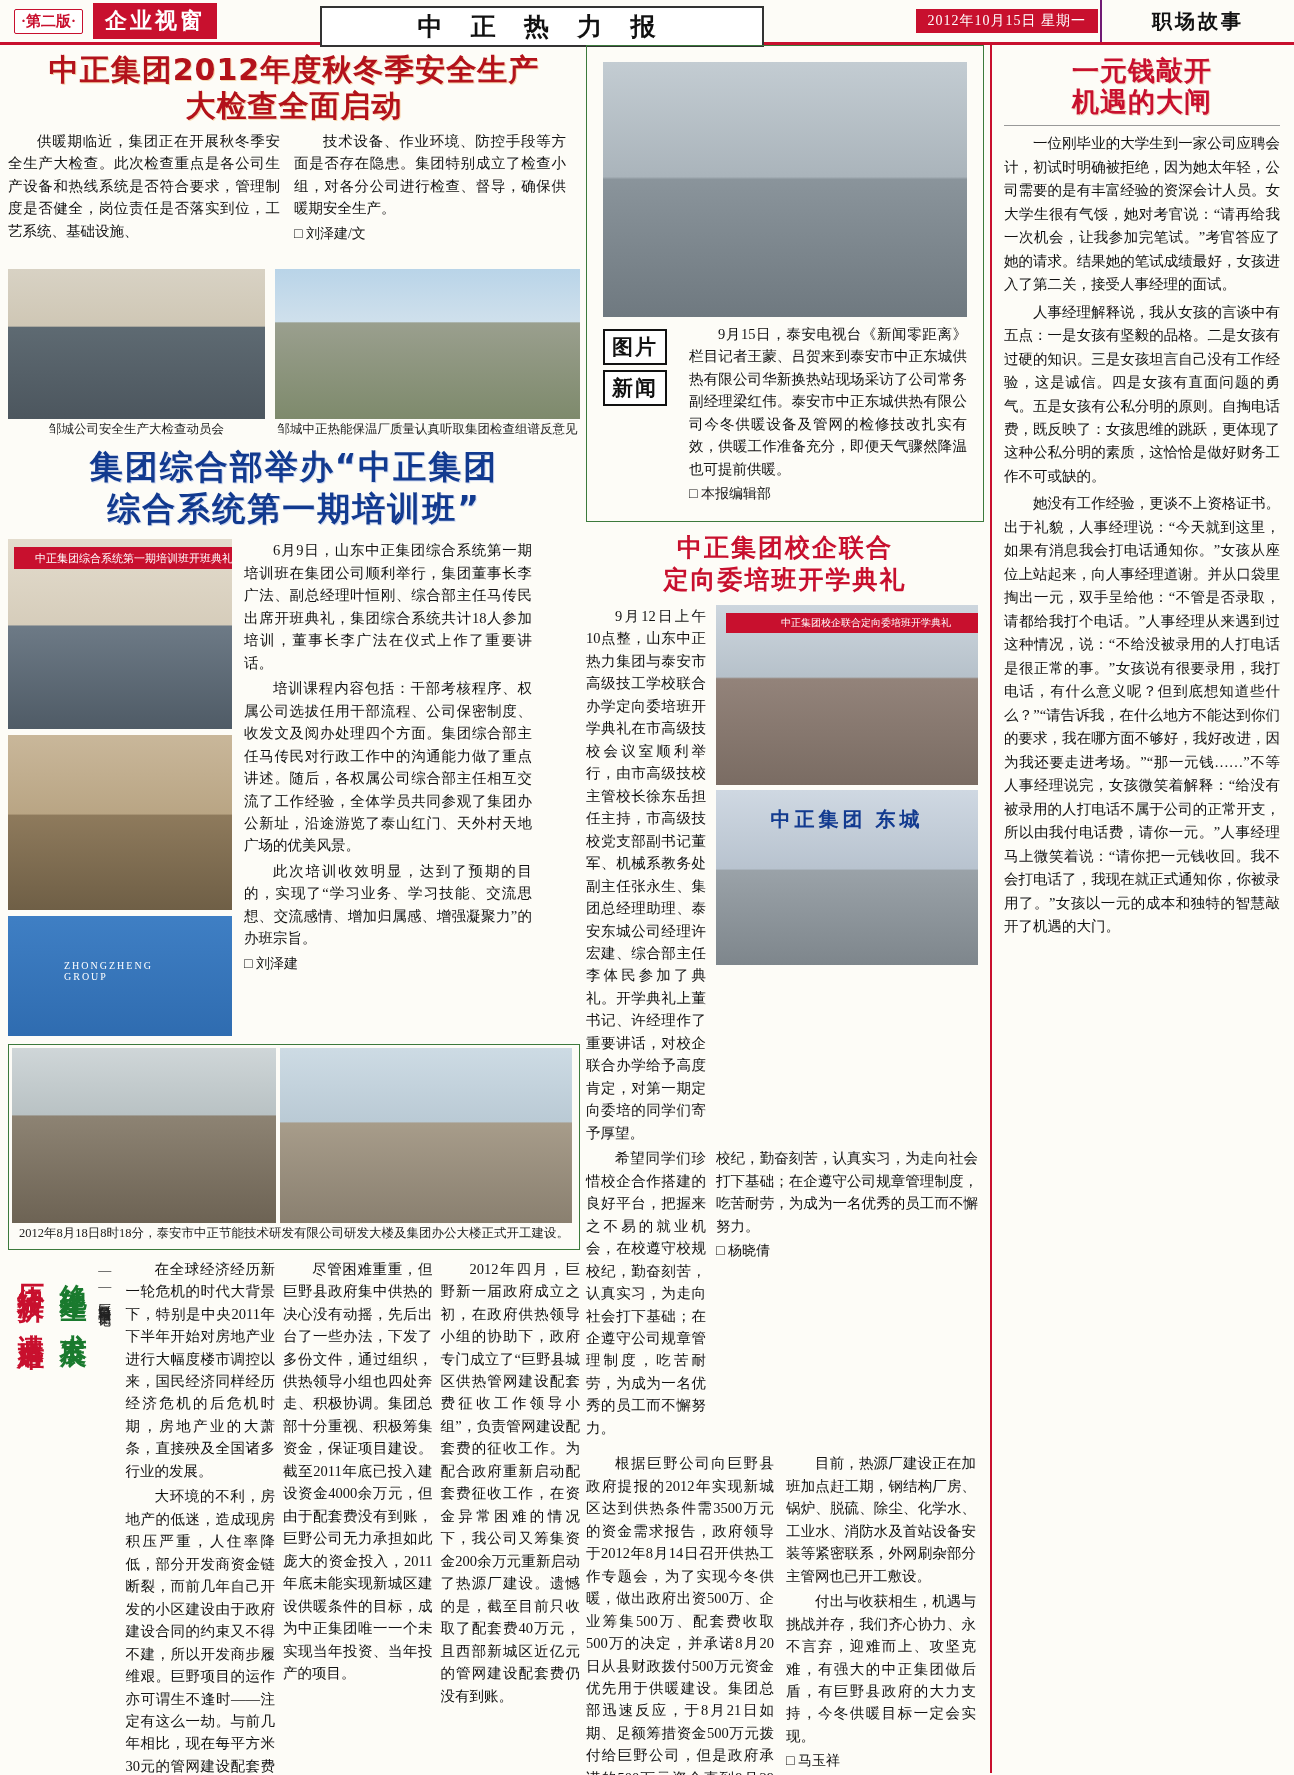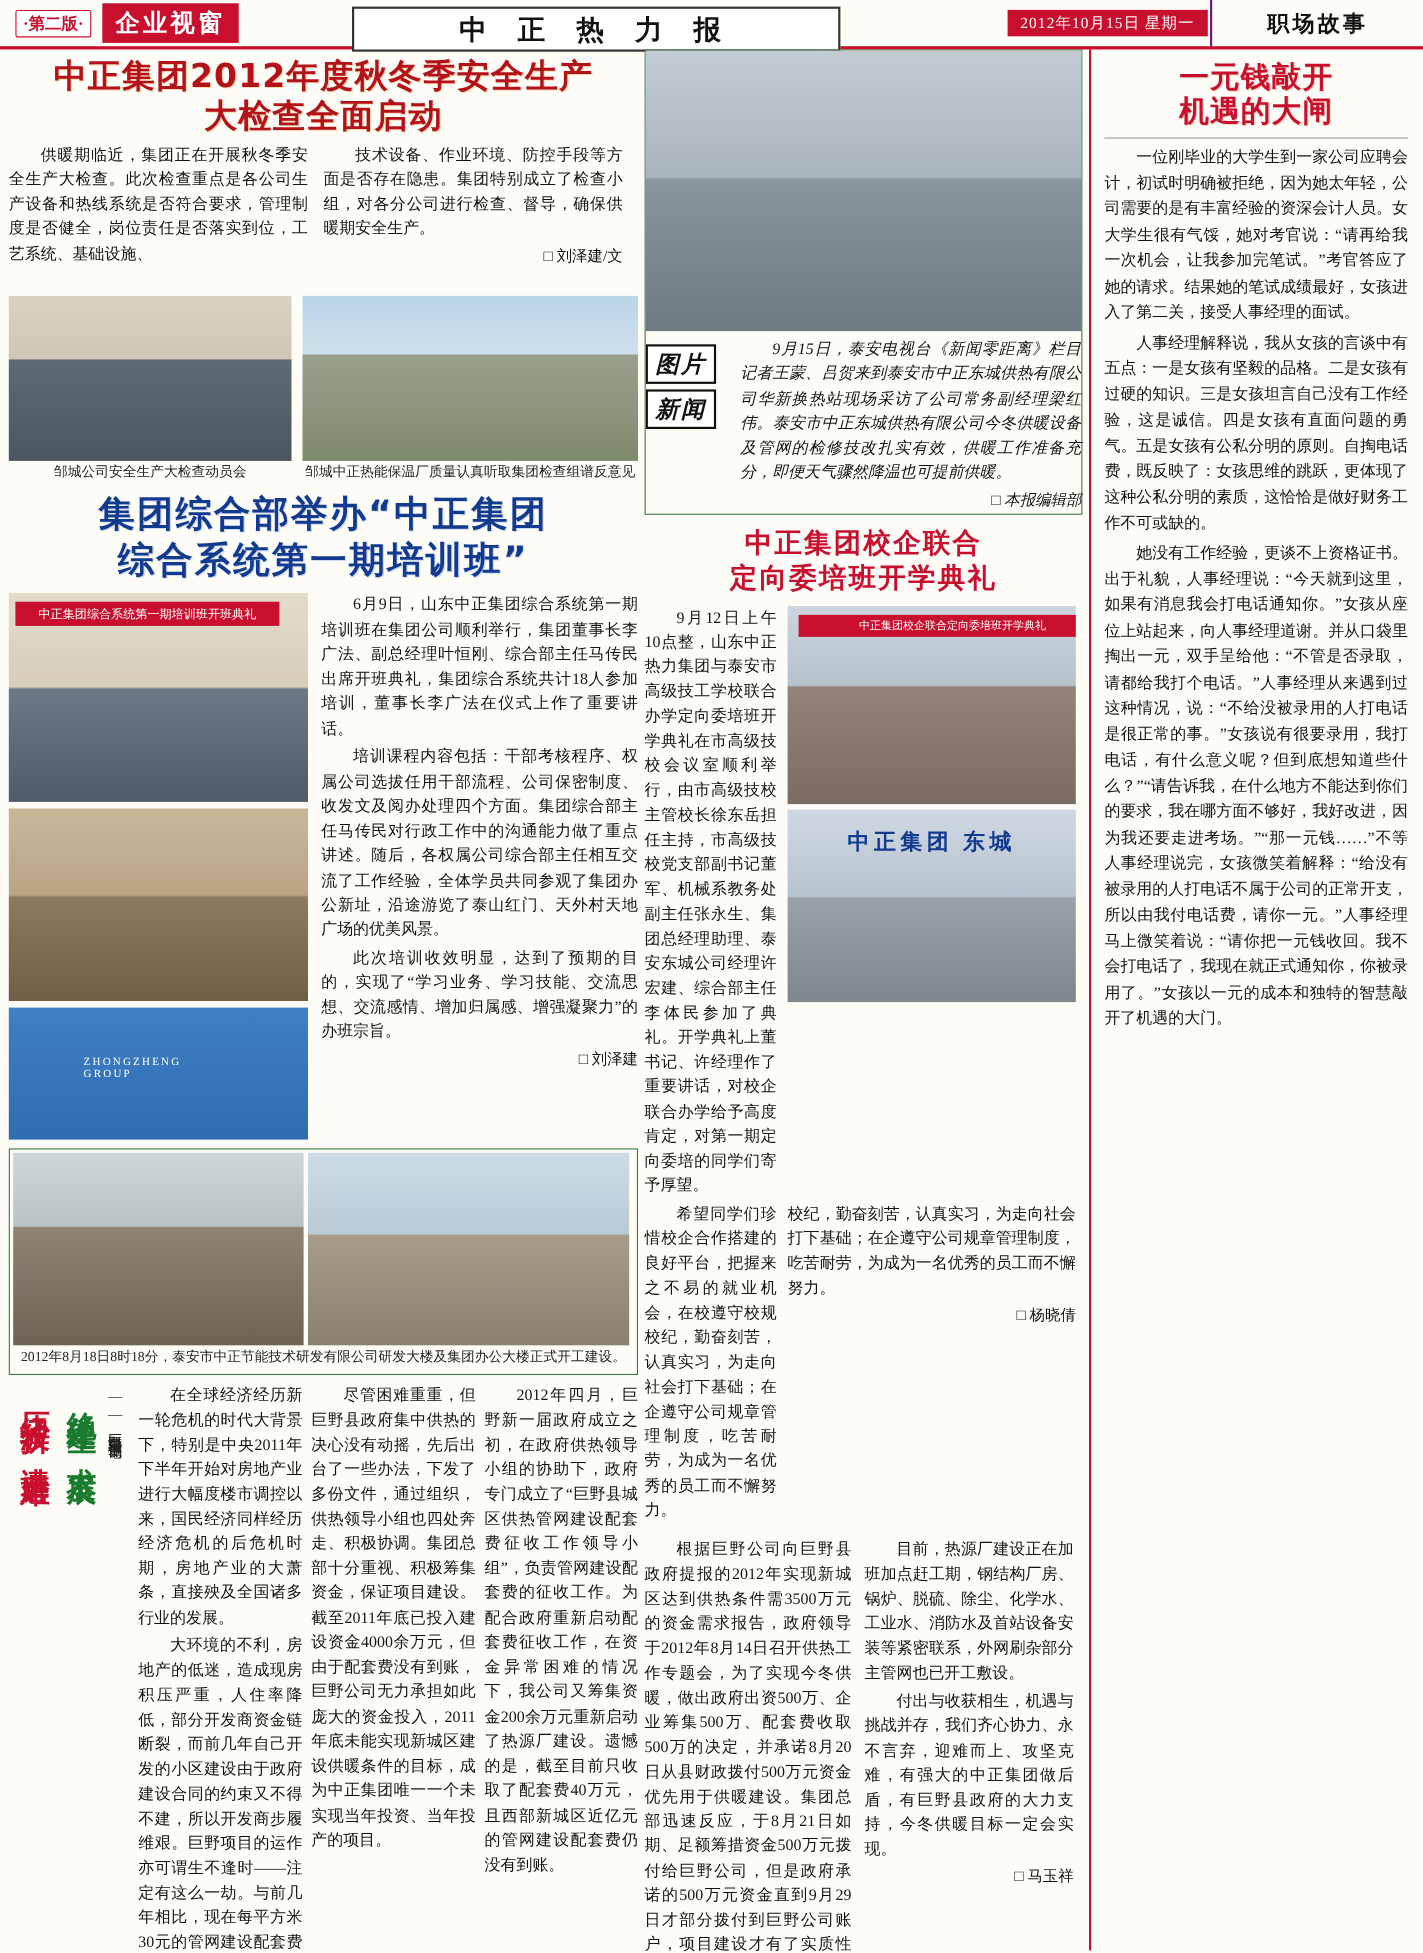--- a/index.html
+++ b/index.html
@@ -67,21 +67,21 @@
     text-shadow:1px 1px 0 #cfd9f0;
   }
   .hl-red2{
     color:#c8102e; font-weight:bold; text-align:center; line-height:1.3;
     font-size:25px; letter-spacing:2px;
     font-family:"DejaVu Sans", sans-serif;
   }
 
   .body-text{font-size:14.5px; line-height:1.55; text-align:justify;}
   .body-text p{margin:0 0 3px; text-indent:2em;}
-  .sign{text-align:right; margin-top:2px; font-size:14px;}
+  .sign{margin-top:2px; font-size:14px;}
 
   
   .photo{position:relative; overflow:hidden; background:#7a8c9a;}
   .cap{
     font-size:12.5px; text-align:center; color:#222; padding:2px 2px 4px;
     line-height:1.3;
   }
 
   
   .ph-meeting{background:
@@ -172,21 +172,21 @@
           <div class="cap">邹城中正热能保温厂质量认真听取集团检查组谱反意见</div>
         </div>
       </div>
     </div>
 
     <div style="margin-top:4px;">
       <div class="hl-blue">集团综合部举办“中正集团</div>
       <div class="hl-blue">综合系统第一期培训班”</div>
 
       <div style="display:flex; gap:12px; margin-top:8px;">
-        <div style="width:272px;">
+        <div style="width:224px;">
           <div class="photo ph-train" style="height:190px; position:relative;">
             <div style="position:absolute;left:6px;top:8px;width:240px;height:22px;background:#c8102e;color:#fff;font-size:11px;display:flex;align-items:center;justify-content:center;">中正集团综合系统第一期培训班开班典礼</div>
           </div>
           <div class="photo ph-rock" style="height:175px; margin-top:6px;"></div>
           <div class="photo" style="height:120px; margin-top:6px; background:linear-gradient(180deg,#3f7fc4 0%,#2f6cb0 100%); position:relative;">
             <div style="position:absolute;left:50%;top:44px;transform:translateX(-50%);font-size:10px;color:#fff;letter-spacing:2px;">ZHONGZHENG GROUP</div>
           </div>
         </div>
         <div class="body-text" style="width:288px;">
           <p>6月9日，山东中正集团综合系统第一期培训班在集团公司顺利举行，集团董事长李广法、副总经理叶恒刚、综合部主任马传民出席开班典礼，集团综合系统共计18人参加培训，董事长李广法在仪式上作了重要讲话。</p>
@@ -219,21 +219,21 @@
         <p>尽管困难重重，但巨野县政府集中供热的决心没有动摇，先后出台了一些办法，下发了多份文件，通过组织，供热领导小组也四处奔走、积极协调。集团总部十分重视、积极筹集资金，保证项目建设。截至2011年底已投入建设资金4000余万元，但由于配套费没有到账，巨野公司无力承担如此庞大的资金投入，2011年底未能实现新城区建设供暖条件的目标，成为中正集团唯一一个未实现当年投资、当年投产的项目。</p>
       </div>
       <div class="body-text" style="width:140px;">
         <p>2012年四月，巨野新一届政府成立之初，在政府供热领导小组的协助下，政府专门成立了“巨野县城区供热管网建设配套费征收工作领导小组”，负责管网建设配套费的征收工作。为配合政府重新启动配套费征收工作，在资金异常困难的情况下，我公司又筹集资金200余万元重新启动了热源厂建设。遗憾的是，截至目前只收取了配套费40万元，且西部新城区近亿元的管网建设配套费仍没有到账。</p>
       </div>
     </div>
   </div>
 
   <div class="colB">
 
-    <div class="box-green" style="padding:0;font-style:italic;">
+    <div class="box-green" style="padding:16px;">
       <div class="photo ph-tv" style="height:255px;"></div>
       <div style="display:flex; gap:8px; margin-top:6px;">
         <div style="width:78px; padding-top:6px;">
           <div class="tag2">图片</div>
           <div class="tag2" style="margin-top:5px;">新闻</div>
         </div>
         <div class="body-text" style="flex:1;">
           <p>9月15日，泰安电视台《新闻零距离》栏目记者王蒙、吕贺来到泰安市中正东城供热有限公司华新换热站现场采访了公司常务副经理梁红伟。泰安市中正东城供热有限公司今冬供暖设备及管网的检修技改扎实有效，供暖工作准备充分，即便天气骤然降温也可提前供暖。</p>
           <div class="sign">□ 本报编辑部</div>
         </div>

